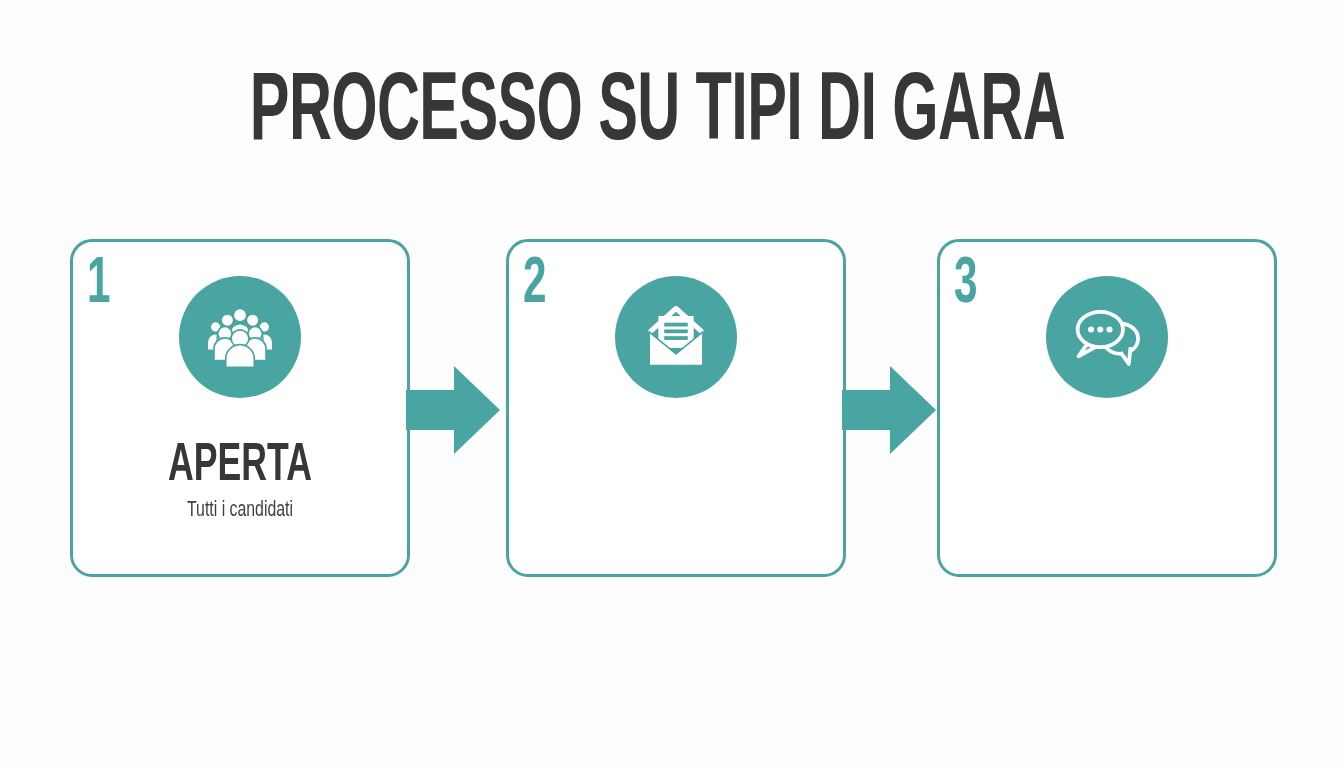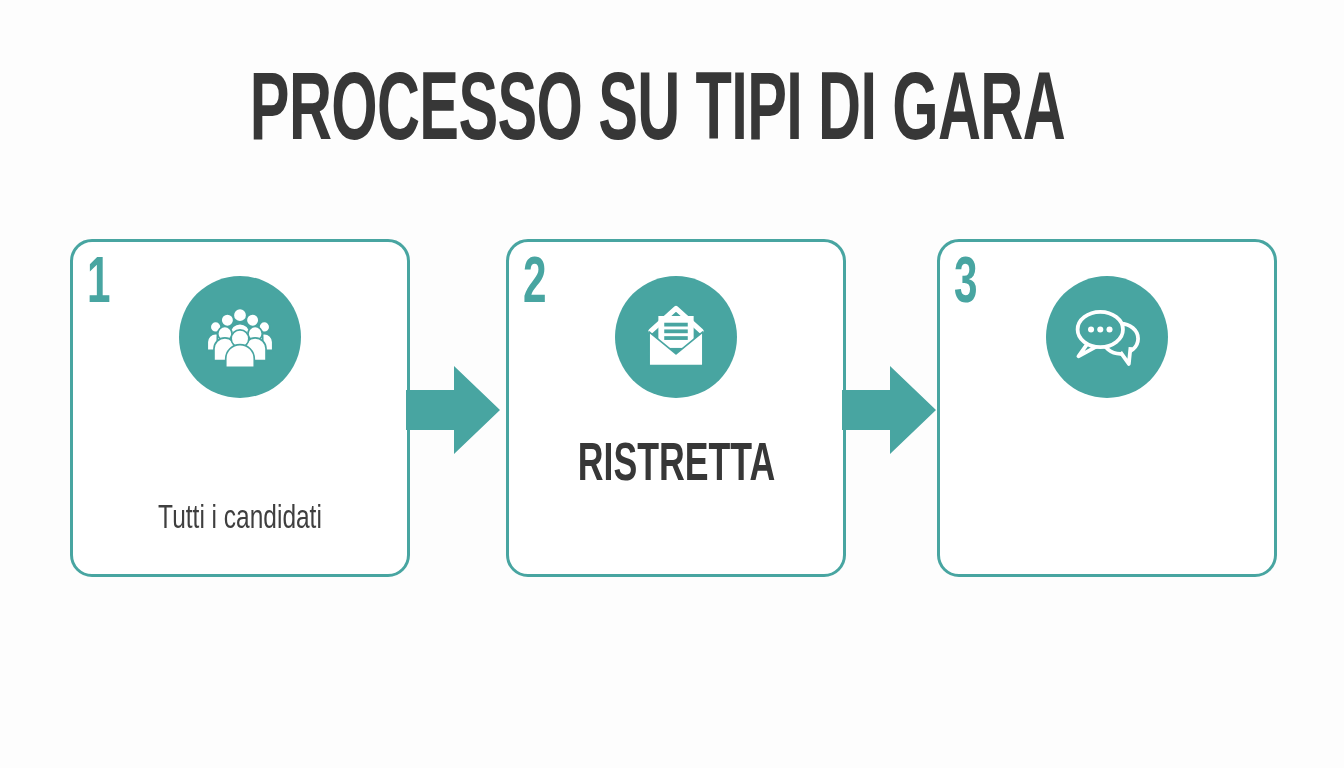--- a/index.html
+++ b/index.html
@@ -90,21 +90,21 @@
     transform: scaleX(0.66);
     transform-origin: center;
     white-space: nowrap;
   }
 
   .step-desc {
     position: absolute;
     top: 254px; left: 0;
     width: 100%;
     text-align: center;
-    font-size: 34px;
+    font-size: 22px;
     line-height: 1.18;
     color: var(--body-text);
   }
   .step-desc .cond-block {
     display: block;
     width: 320px;
     margin: 0 auto;
     transform: scaleX(0.72);
     transform-origin: center;
   }
@@ -149,20 +149,23 @@
           <circle cx="32" cy="46" r="8.5"></circle>
           <path d="M19,78 V64 A13 13 0 0 1 45,64 V78 Z"></path>
           <circle cx="68" cy="46" r="8.5"></circle>
           <path d="M55,78 V64 A13 13 0 0 1 81,64 V78 Z"></path>
 
           <circle cx="50" cy="52" r="10.5"></circle>
           <path d="M33,86 V76 A17 17 0 0 1 67,76 V86 Z"></path>
         </g>
       </svg>
     </div>
+    <h2 class="step-title">
+      <span class="cond">APERTA</span>
+    </h2>
     <p class="step-desc">
       <span class="cond-block">Tutti i candidati</span>
     </p>
   </section>
 
   <div class="arrow a1">
     <svg viewBox="0 0 94 88" aria-hidden="true">
       <polygon points="0,24 48,24 48,0 94,44 48,88 48,64 0,64" fill="#48a5a1"></polygon>
     </svg>
   </div>
@@ -175,23 +178,20 @@
         <polyline points="20,43 50,16 80,43" fill="none" stroke="#ffffff" stroke-width="6" stroke-linejoin="round" stroke-linecap="round"></polyline>
 
         <rect x="29" y="25" width="42" height="38" fill="#ffffff"></rect>
         <rect x="36" y="33" width="28" height="4.5" fill="#48a5a1"></rect>
         <rect x="36" y="41" width="28" height="4.5" fill="#48a5a1"></rect>
         <rect x="36" y="49" width="28" height="4.5" fill="#48a5a1"></rect>
 
         <polygon points="18,44 50,70 82,44 82,84 18,84" fill="#ffffff" stroke="#48a5a1" stroke-width="2" stroke-linejoin="round"></polygon>
       </svg>
     </div>
-    <h2 class="step-title">
-      <span class="cond">RISTRETTA</span>
-    </h2>
   </section>
 
   <div class="arrow a2">
     <svg viewBox="0 0 94 88" aria-hidden="true">
       <polygon points="0,24 48,24 48,0 94,44 48,88 48,64 0,64" fill="#48a5a1"></polygon>
     </svg>
   </div>
 
   <section class="card c3">
     <div class="step-number">3</div>

